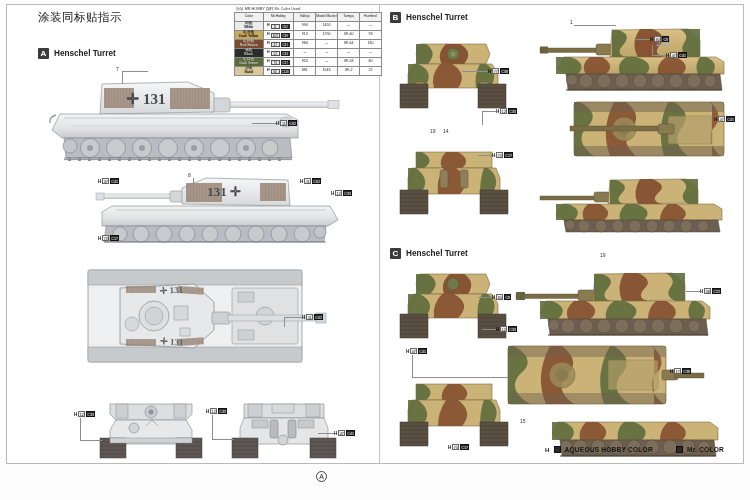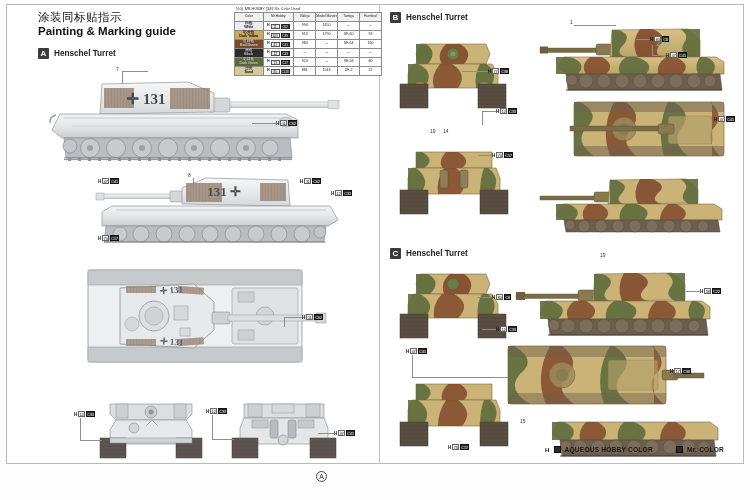--- a/index.html
+++ b/index.html
@@ -129,21 +129,20 @@
 </style>
 </head>
 <body>
 
 <div id="sheet">
 
   <div class="page-frame"></div>
   <div class="divider-v"></div>
 
   <div class="cn-title">涂装同标贴指示</div>
-  <div class="en-title">Painting &amp; Marking guide</div>
 
   <div class="sec-label" style="left:38px;top:48px;">
     <span class="sec-badge">A</span>
     <span class="sec-text">Henschel Turret</span>
   </div>
   <div class="sec-label" style="left:390px;top:12px;">
     <span class="sec-badge">B</span>
     <span class="sec-text">Henschel Turret</span>
   </div>
   <div class="sec-label" style="left:390px;top:248px;">

